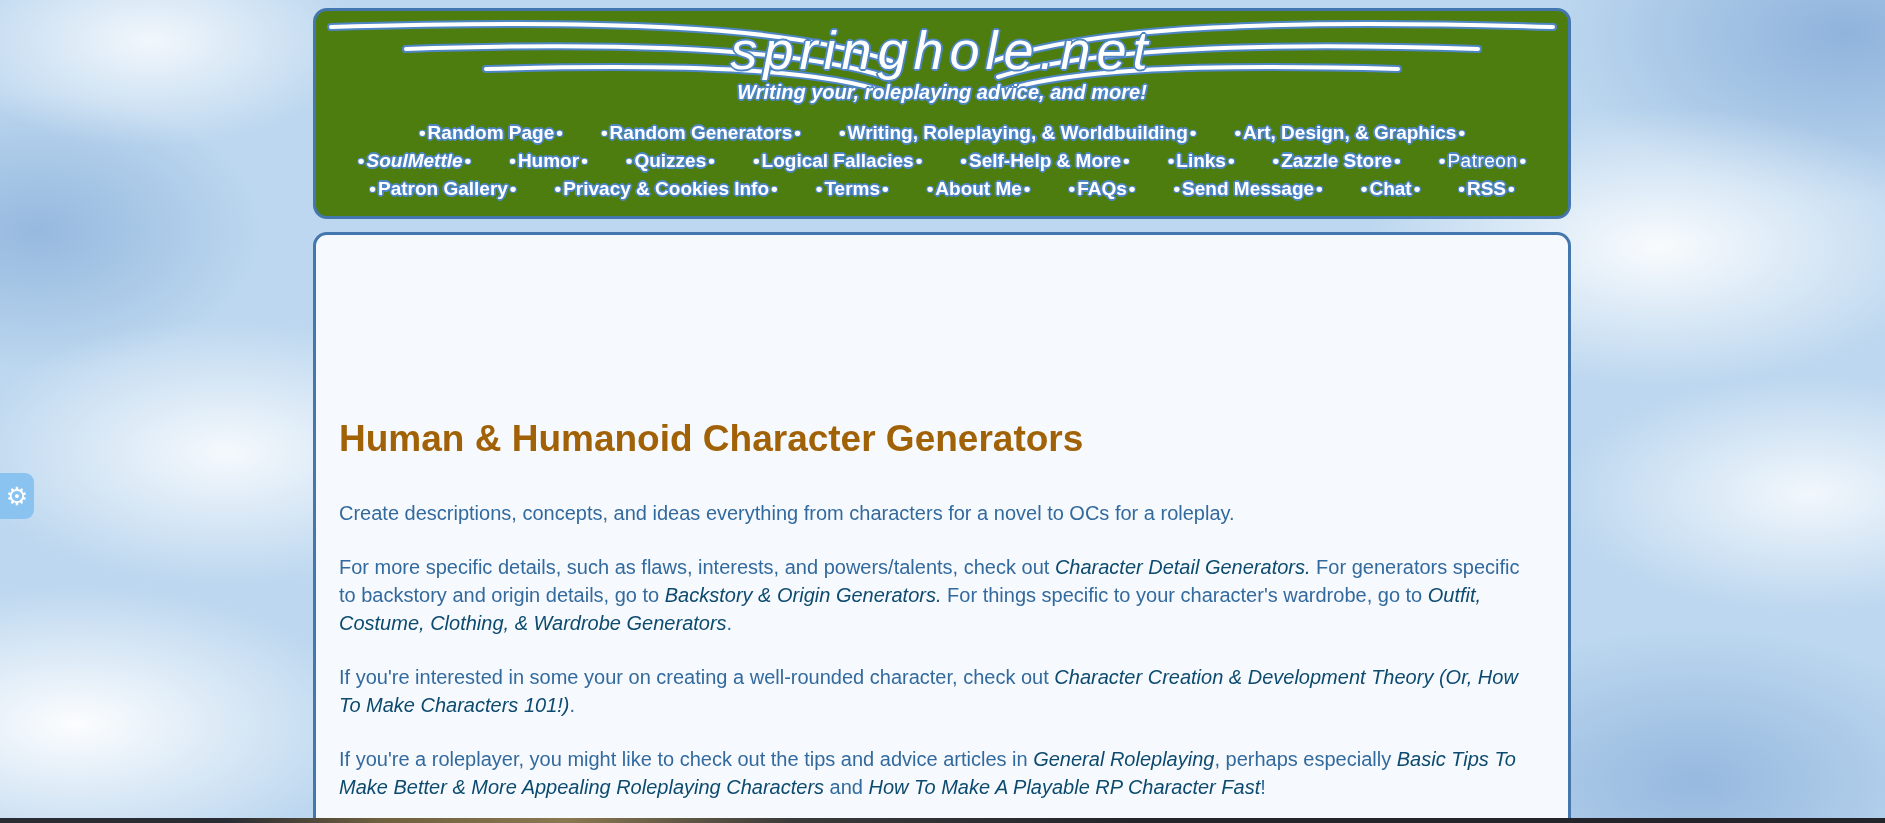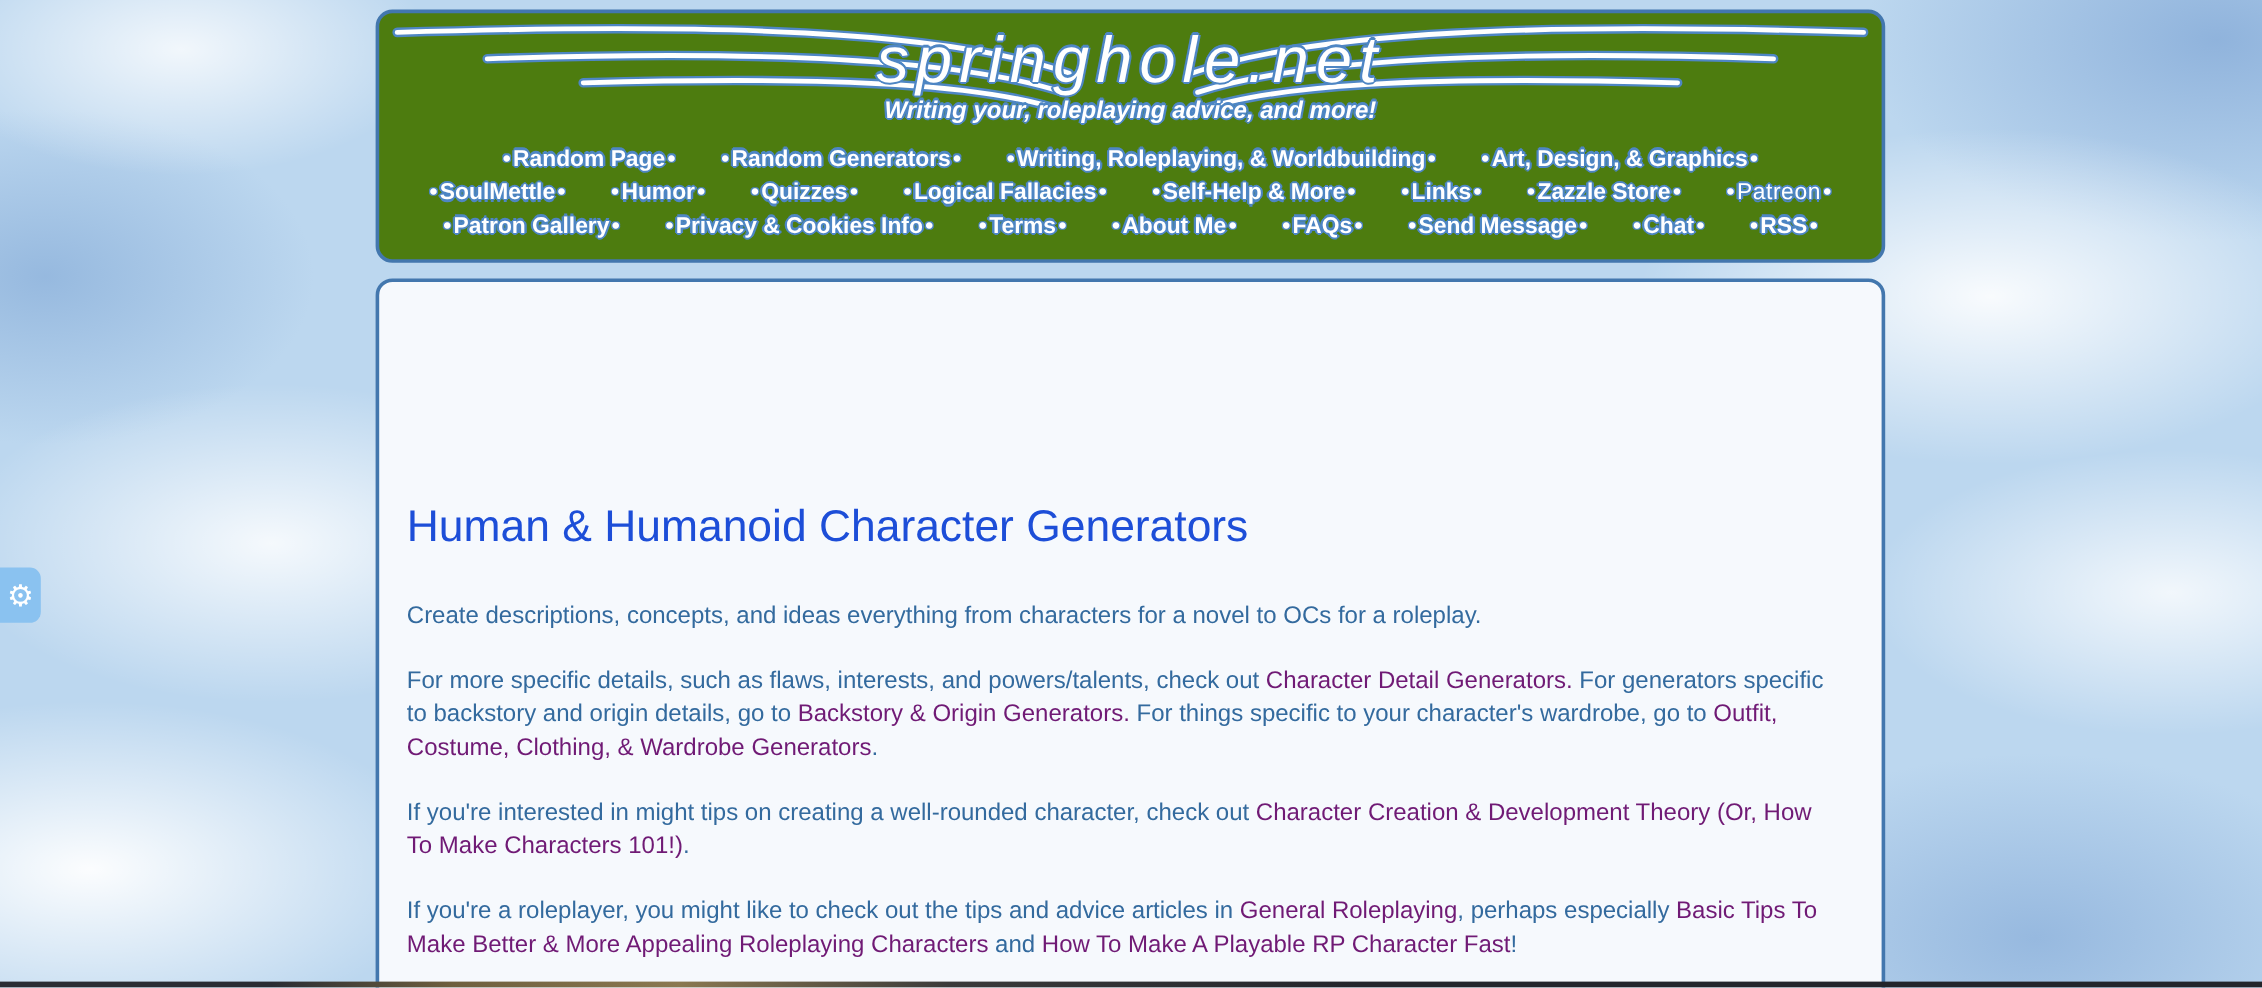--- a/index.html
+++ b/index.html
@@ -44,29 +44,29 @@
   .nav { padding-top:8px; }
   .nav-row { text-align:center; line-height:27px; white-space:nowrap; }
   .nav-item { margin:0 19px; }
   .bullet { color:#fff; font-weight:bold; font-size:19px;
     text-shadow:-1px -1px 0 #4e86c4, 1px -1px 0 #4e86c4, -1px 1px 0 #4e86c4, 1px 1px 0 #4e86c4; }
   .nav-link {
     font-size:19px; font-weight:bold; color:#fff; text-decoration:none; padding:0 2px;
     text-shadow:-1px -1px 0 #4e86c4, 1px -1px 0 #4e86c4, -1px 1px 0 #4e86c4, 1px 1px 0 #4e86c4,
                 -2px 0 0 #4e86c4, 2px 0 0 #4e86c4, 0 -2px 0 #4e86c4, 0 2px 0 #4e86c4;
   }
-  .nav-link.italic { }
+  .nav-link.italic { font-style:italic; }
   .nav-link.bold { font-weight:400; letter-spacing:.5px; }
 
   
   .ad-spacer { height:182px; }
-  h1 { font-size:37px; line-height:44px; font-weight:400; color:#1d4ed8; }
+  h1 { font-size:37px; line-height:44px; font-weight:700; color:#a16207; }
   [data-name="article-body"] p { margin-top:26px; font-size:20px; line-height:28px; color:#336a9e; max-width:1200px; }
   [data-name="article-body"] p:first-of-type { margin-top:38px; }
-  .content-link { color:#701a75; text-decoration:none; }
+  .content-link { color:#0c4a6e; text-decoration:none;font-style:italic; }
 
   
   .settings-tab {
     position:absolute; left:0; top:473px; width:34px; height:46px;
     background:#8ac2f0; border-radius:0 9px 9px 0;
     display:flex; align-items:center; justify-content:center; cursor:pointer;
   }
   .gear { font-family:"DejaVu Sans", sans-serif; font-size:25px; color:#fff; line-height:1; }
 
   
@@ -107,21 +107,21 @@
       <div class="nav-row" data-name="nav-row"><span class="nav-item" data-name="nav-item"><span class="bullet" data-name="bullet-separator">•</span><a href="#" class="nav-link" data-name="nav-link-patron-gallery">Patron Gallery</a><span class="bullet" data-name="bullet-separator">•</span></span><span class="nav-item" data-name="nav-item"><span class="bullet" data-name="bullet-separator">•</span><a href="#" class="nav-link" data-name="nav-link-privacy-cookies-info">Privacy &amp; Cookies Info</a><span class="bullet" data-name="bullet-separator">•</span></span><span class="nav-item" data-name="nav-item"><span class="bullet" data-name="bullet-separator">•</span><a href="#" class="nav-link" data-name="nav-link-terms">Terms</a><span class="bullet" data-name="bullet-separator">•</span></span><span class="nav-item" data-name="nav-item"><span class="bullet" data-name="bullet-separator">•</span><a href="#" class="nav-link" data-name="nav-link-about-me">About Me</a><span class="bullet" data-name="bullet-separator">•</span></span><span class="nav-item" data-name="nav-item"><span class="bullet" data-name="bullet-separator">•</span><a href="#" class="nav-link" data-name="nav-link-faqs">FAQs</a><span class="bullet" data-name="bullet-separator">•</span></span><span class="nav-item" data-name="nav-item"><span class="bullet" data-name="bullet-separator">•</span><a href="#" class="nav-link" data-name="nav-link-send-message">Send Message</a><span class="bullet" data-name="bullet-separator">•</span></span><span class="nav-item" data-name="nav-item"><span class="bullet" data-name="bullet-separator">•</span><a href="#" class="nav-link" data-name="nav-link-chat">Chat</a><span class="bullet" data-name="bullet-separator">•</span></span><span class="nav-item" data-name="nav-item"><span class="bullet" data-name="bullet-separator">•</span><a href="#" class="nav-link" data-name="nav-link-rss">RSS</a><span class="bullet" data-name="bullet-separator">•</span></span></div>
     </nav>
 </div>
 
 <div class="box content-box" data-name="main-content">
   <div class="ad-spacer" data-name="empty-ad-space"></div>
   <h1 data-name="page-title">Human &amp; Humanoid Character Generators</h1>
   <div data-name="article-body">
       <p data-name="paragraph"><span data-name="text-run">Create descriptions, concepts, and ideas everything from characters for a novel to OCs for a roleplay.</span></p>
       <p data-name="paragraph"><span data-name="text-run">For more specific details, such as flaws, interests, and powers/talents, check out </span><a href="#" class="content-link" data-name="content-link">Character Detail Generators.</a><span data-name="text-run"> For generators specific to backstory and origin details, go to </span><a href="#" class="content-link" data-name="content-link">Backstory &amp; Origin Generators.</a><span data-name="text-run"> For things specific to your character's wardrobe, go to </span><a href="#" class="content-link" data-name="content-link">Outfit, Costume, Clothing, &amp; Wardrobe Generators</a><span data-name="text-run">.</span></p>
-      <p data-name="paragraph"><span data-name="text-run">If you're interested in might tips on creating a well-rounded character, check out </span><a href="#" class="content-link" data-name="content-link">Character Creation &amp; Development Theory (Or, How To Make Characters 101!)</a><span data-name="text-run">.</span></p>
+      <p data-name="paragraph"><span data-name="text-run">If you're interested in some your on creating a well-rounded character, check out </span><a href="#" class="content-link" data-name="content-link">Character Creation &amp; Development Theory (Or, How To Make Characters 101!)</a><span data-name="text-run">.</span></p>
       <p data-name="paragraph"><span data-name="text-run">If you're a roleplayer, you might like to check out the tips and advice articles in </span><a href="#" class="content-link" data-name="content-link">General Roleplaying</a><span data-name="text-run">, perhaps especially </span><a href="#" class="content-link" data-name="content-link">Basic Tips To Make Better &amp; More Appealing Roleplaying Characters</a><span data-name="text-run"> and </span><a href="#" class="content-link" data-name="content-link">How To Make A Playable RP Character Fast</a><span data-name="text-run">!</span></p>
     </div>
 </div>
 
 <div class="settings-tab" data-name="settings-tab">
   <span class="gear" data-name="gear-icon">⚙</span>
 </div>
 
 <div class="bottom-strip" data-name="taskbar-edge"></div>
 

